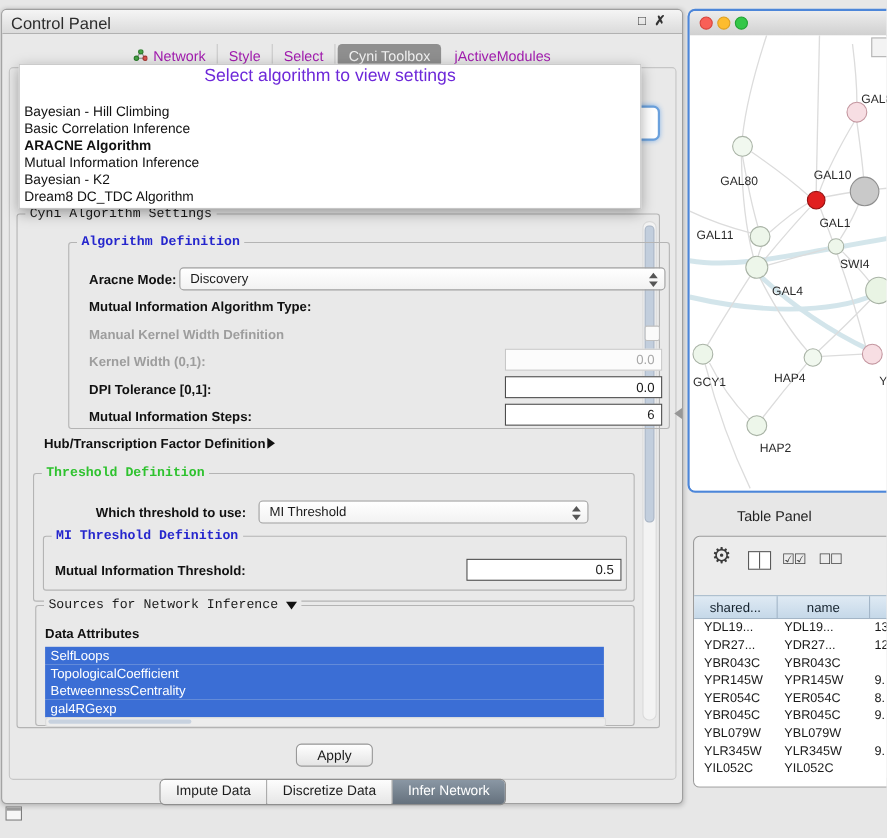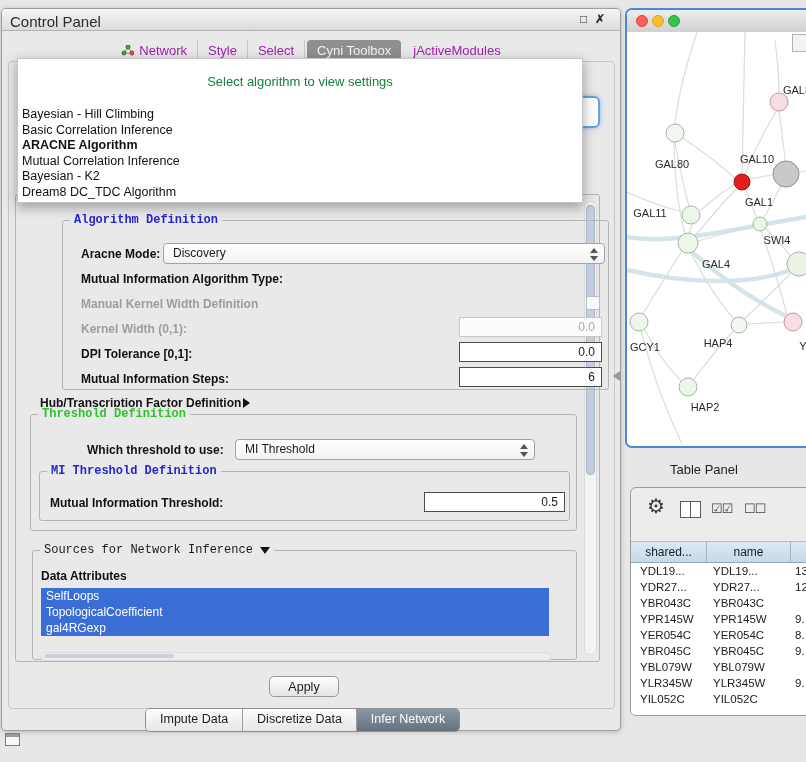--- a/index.html
+++ b/index.html
@@ -23,21 +23,21 @@
 
   .tabpane{left:6px;top:52px;width:605px;height:646px;border:1px solid #c6c6c6;border-radius:4px;}
 
   
   .combo-ghost{left:20px;top:87px;width:578px;height:32px;background:#fff;border:2px solid #6aa0dc;
                border-radius:6px;box-shadow:0 0 5px #8ab6e8;box-sizing:border-box;}
 
   
   .popup{left:15px;top:49px;width:564px;background:#fff;border:1px solid #c6c6c6;
          box-shadow:0 4px 12px rgba(0,0,0,.35);z-index:60;padding-bottom:2px;}
-  .popup .ph{text-align:center;color:#15803d;font-size:13px;padding-top:15px;height:17px;margin-bottom:16px;}
+  .popup .ph{text-align:center;color:#6d28d9;font-size:16px;padding-top:2px;height:17px;margin-bottom:16px;}
   .popup .pi{font-size:12.5px;line-height:15.5px;height:15.5px;padding-left:4px;color:#111;white-space:nowrap;}
   .popup .pi.sel{font-weight:bold;}
 
   
   .grp{position:absolute;border:1px solid #b4b4b4;border-radius:3px;box-sizing:border-box;}
   .grp-legend{position:absolute;top:-8px;left:7px;background:#e9e9e9;padding:0 4px;font-size:12px;
               white-space:nowrap;display:flex;align-items:center;gap:7px;font-family:Liberation Mono, monospace;}
   .grp-legend.blue{color:#2526cd;font-weight:bold;}
   .grp-legend.green{color:#2ec22e;font-weight:bold;}
 
@@ -159,21 +159,21 @@
 
     <div class="abs tabpane"></div>
 
     <div class="abs combo-ghost"></div>
 
     <div class="abs popup">
       <div class="ph">Select algorithm to view settings</div>
       <div class="pi">Bayesian - Hill Climbing</div>
       <div class="pi">Basic Correlation Inference</div>
       <div class="pi sel">ARACNE Algorithm</div>
-      <div class="pi">Mutual Correlation Inference</div>
+      <div class="pi">Mutual Information Inference</div>
       <div class="pi">Bayesian - K2</div>
       <div class="pi">Dream8 DC_TDC Algorithm</div>
     </div>
 
     <div class="grp" style="left:13px;top:185px;width:585px;height:468px;">
       <span class="grp-legend">Cyni Algorithm Settings</span>
 
       <div class="vscroll">
         <div class="vthumb"></div>
       </div>
@@ -203,21 +203,21 @@
 
         <span class="lbl" style="left:18px;top:151px;">Mutual Information Steps:</span>
         <div class="fld" style="left:396px;top:146px;width:143px;">6</div>
       </div>
 
       <div class="abs" style="left:24px;top:201px;display:flex;align-items:center;gap:2px;">
         <span class="lbl" style="position:static;">Hub/Transcription Factor Definition</span>
         <span class="tri-right"></span>
       </div>
 
-      <div class="grp" style="left:14px;top:219px;width:547px;height:117px;">
+      <div class="grp" style="left:14px;top:235px;width:547px;height:117px;">
         <span class="grp-legend green">Threshold Definition</span>
 
         <span class="lbl" style="left:56px;top:28px;">Which threshold to use:</span>
         <div class="combo" style="left:204px;top:24px;width:300px;">
           <span>MI Threshold</span>
           <span class="updn">
               <i class="u"></i>
               <i class="d"></i>
             </span>
         </div>
@@ -233,20 +233,21 @@
         <span class="grp-legend">
           <span>Sources for Network Inference</span>
           <span class="tri-down"></span>
         </span>
 
         <span class="lbl" style="left:8px;top:18px;">Data Attributes</span>
 
         <div class="abs" style="left:8px;top:37px;width:508px;">
           <div class="attr">SelfLoops</div>
           <div class="attr">TopologicalCoefficient</div>
+          <div class="attr">BetweennessCentrality</div>
           <div class="attr">gal4RGexp</div>
         </div>
         <div class="hscroll" style="left:8px;top:101px;width:508px;height:7px;">
           <span class="hthumb"></span>
         </div>
       </div>
     </div>
 
     <div class="btn" style="left:267px;top:667px;width:70px;">Apply</div>
 

